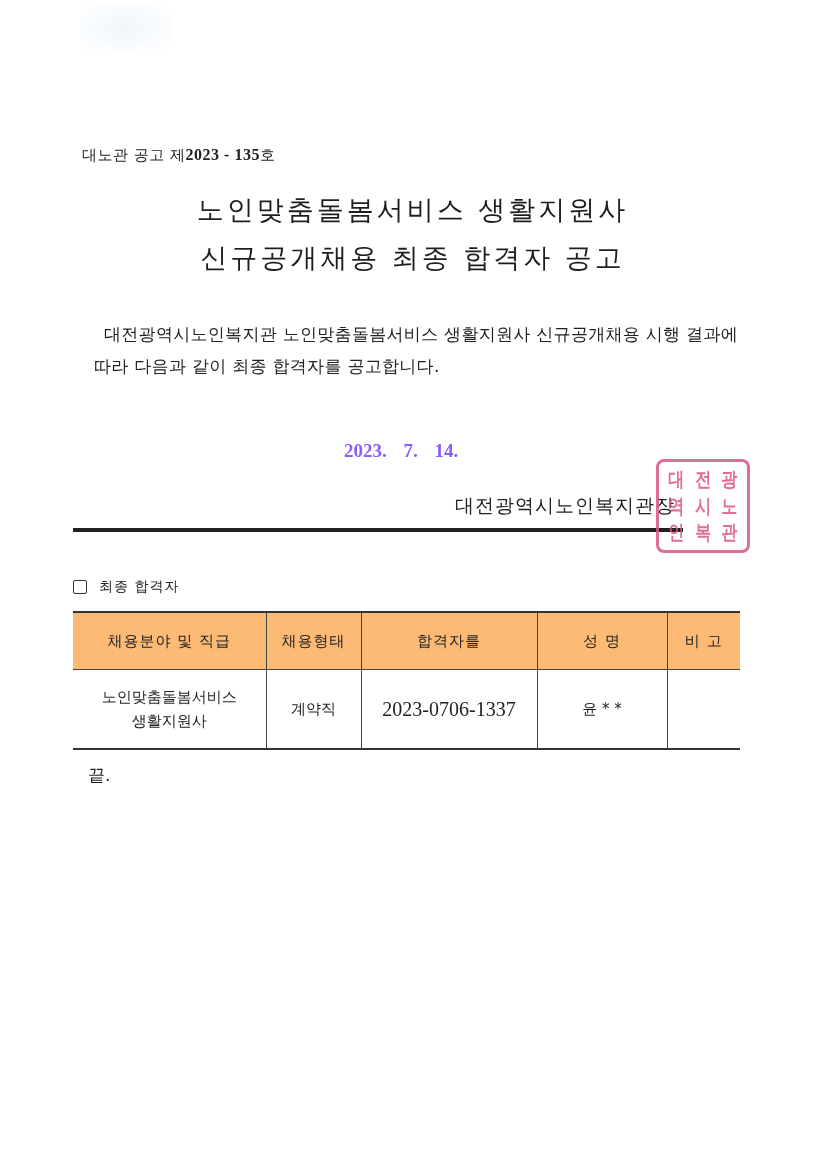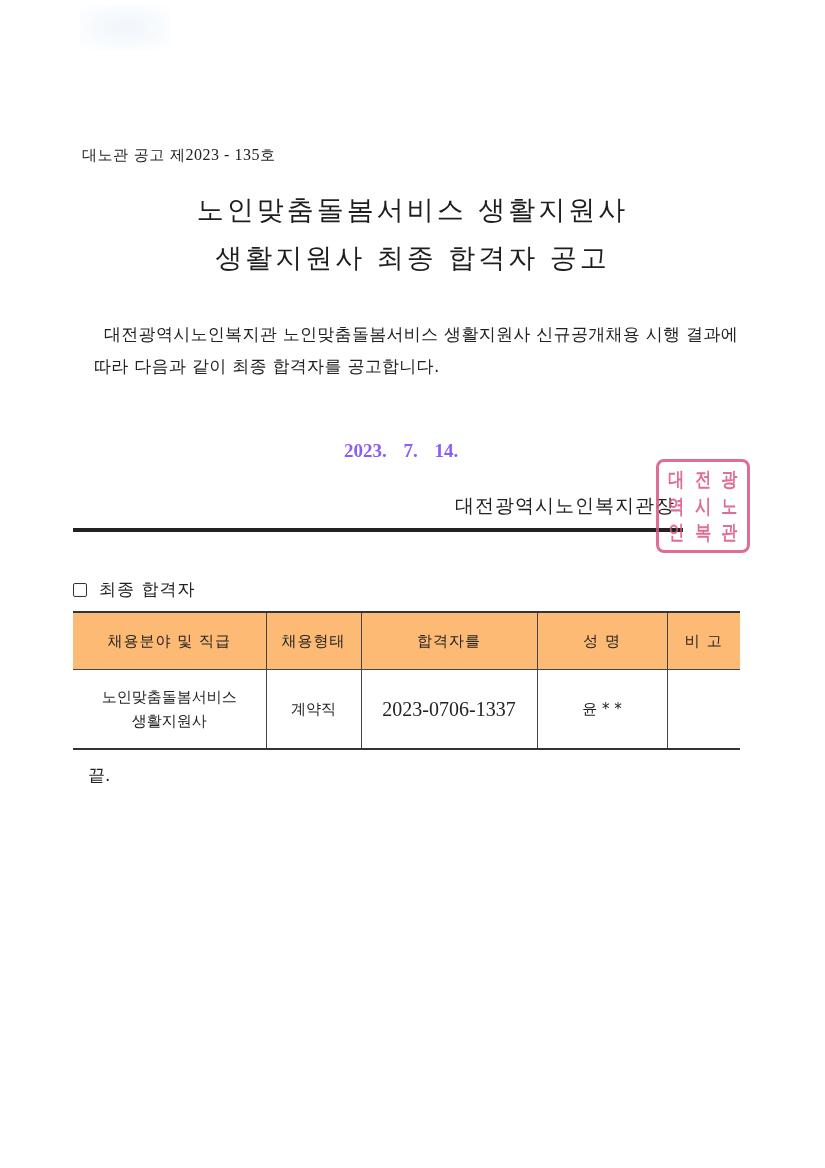--- a/index.html
+++ b/index.html
@@ -1,33 +1,33 @@
 <!DOCTYPE html>
 <html><head>
   <meta charset="utf-8">
   <style>
     html, body { margin: 0; padding: 0; background: #ffffff; }
     body { width: 825px; height: 1168px; position: relative; overflow: hidden;
            font-family: "DejaVu Sans", "Liberation Sans", sans-serif; color: #222; }
     .abs { position: absolute; }
     .doc-number { left: 82px; top: 146px; font-size: 15px; letter-spacing: 0.5px; }
-    .doc-number .num { font-family: "Liberation Serif", "DejaVu Serif", serif; font-weight: normal; font-size: 16px; }
+    .doc-number .num { font-family: "Liberation Serif", "DejaVu Serif", serif; font-weight: bold; font-size: 16px; }
     .title { left: 0; width: 825px; text-align: center; font-size: 27px; letter-spacing: 3px; color: #1e1e1e; }
     .title.l1 { top: 192px; }
     .title.l2 { top: 240px; }
     .body-text { left: 94px; width: 660px; top: 318px; font-size: 17px; line-height: 32px; letter-spacing: 0.3px; }
     .body-text .indent { padding-left: 10px; }
     .date { left: 344px; top: 440px; font-family: "Liberation Serif", "DejaVu Serif", serif; font-weight: bold; font-size: 19px; word-spacing: 12px; color: #8b5cf6; }
     .issuer { left: 455px; top: 493px; font-size: 19px; letter-spacing: 1px; }
     .rule { left: 73px; top: 528px; width: 610px; height: 4px; background: #222; }
     .seal { left: 656px; top: 459px; width: 94px; height: 94px; border: 3px solid #d9577f; border-radius: 8px;
             box-sizing: border-box; opacity: 0.85; display: grid; grid-template-columns: repeat(3, 1fr); grid-template-rows: repeat(3,1fr);
             padding: 4px; }
     .seal span { color: #d9577f; font-size: 20px; line-height: 26px; text-align: center; font-weight: bold; transform: scaleX(0.8); }
-    .section { left: 73px; top: 578px; font-size: 17px; letter-spacing: 1px; display: flex; align-items: center; }
+    .section { left: 73px; top: 578px; font-size: 14px; letter-spacing: 1px; display: flex; align-items: center; }
     .checkbox { width: 12px; height: 12px; border: 1.5px solid #333; border-radius: 2px; margin-right: 12px; display: inline-block; }
     table.result { position: absolute; left: 73px; top: 611px; width: 667px; border-collapse: collapse; font-size: 15px; }
     table.result th, table.result td { border: 1px solid #444; text-align: center; vertical-align: middle; }
     table.result tr.hdr th { height: 54px; font-weight: normal; background: #fdba74; letter-spacing: 1px; }
     table.result tr.row td { height: 76px; line-height: 24px; }
     table.result { border-top: 2px solid #333; border-bottom: 2px solid #333; }
     table.result th:first-child, table.result td:first-child { border-left: none; }
     table.result th:last-child, table.result td:last-child { border-right: none; }
     .mono-num { font-family: "Liberation Serif", "DejaVu Serif", serif; font-weight: normal; font-size: 20px; }
     .end { left: 88px; top: 764px; font-size: 17px; }
@@ -36,21 +36,21 @@
 </head>
 <body>
 
 <div class="abs scan-smudge"></div>
 
 <div class="abs doc-number">
   <span>대노관 공고 제</span><span class="num">2023 - 135</span><span>호</span>
 </div>
 
 <div class="abs title l1">노인맞춤돌봄서비스 생활지원사</div>
-<div class="abs title l2">생활지원사 최종 합격자 공고</div>
+<div class="abs title l2">신규공개채용 최종 합격자 공고</div>
 
 <div class="abs body-text">
   <span class="indent">대전광역시노인복지관 노인맞춤돌봄서비스 생활지원사 신규공개채용 시행 결과에 따라 다음과 같이 최종 합격자를 공고합니다.</span>
 </div>
 
 <div class="abs date">2023.  7.  14.</div>
 
 <div class="abs issuer">대전광역시노인복지관장</div>
 
 <div class="abs rule"></div>

